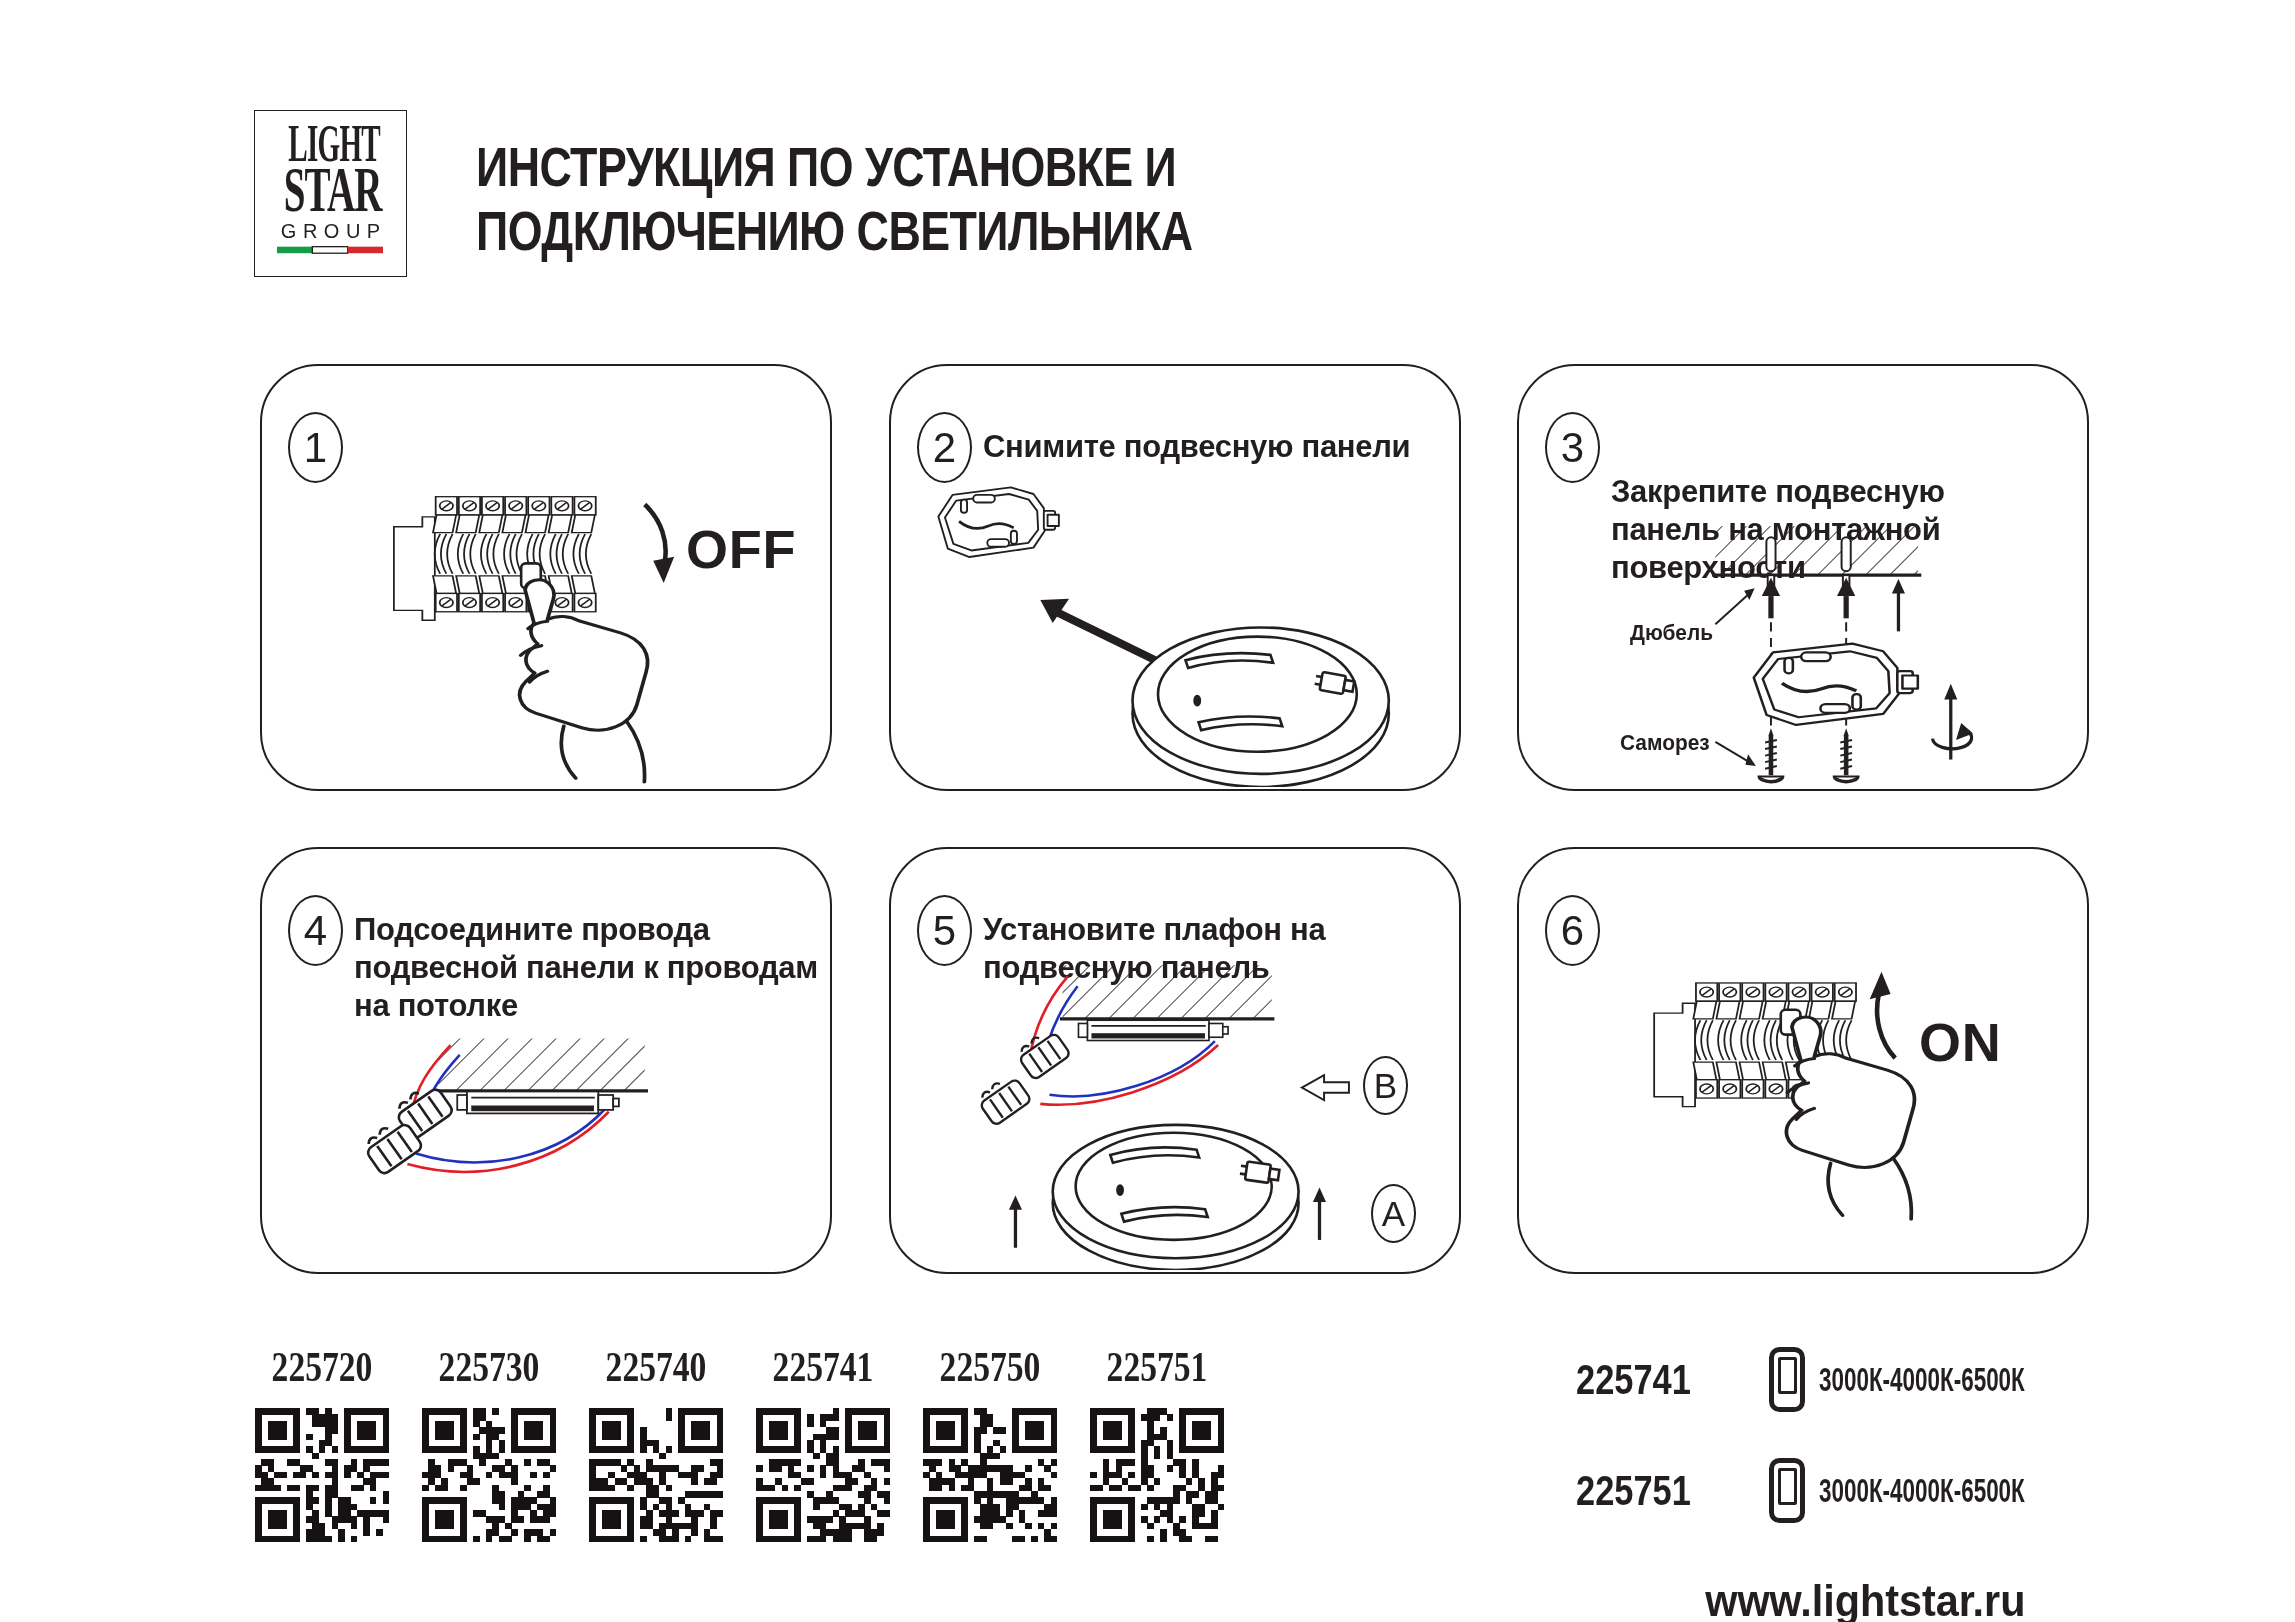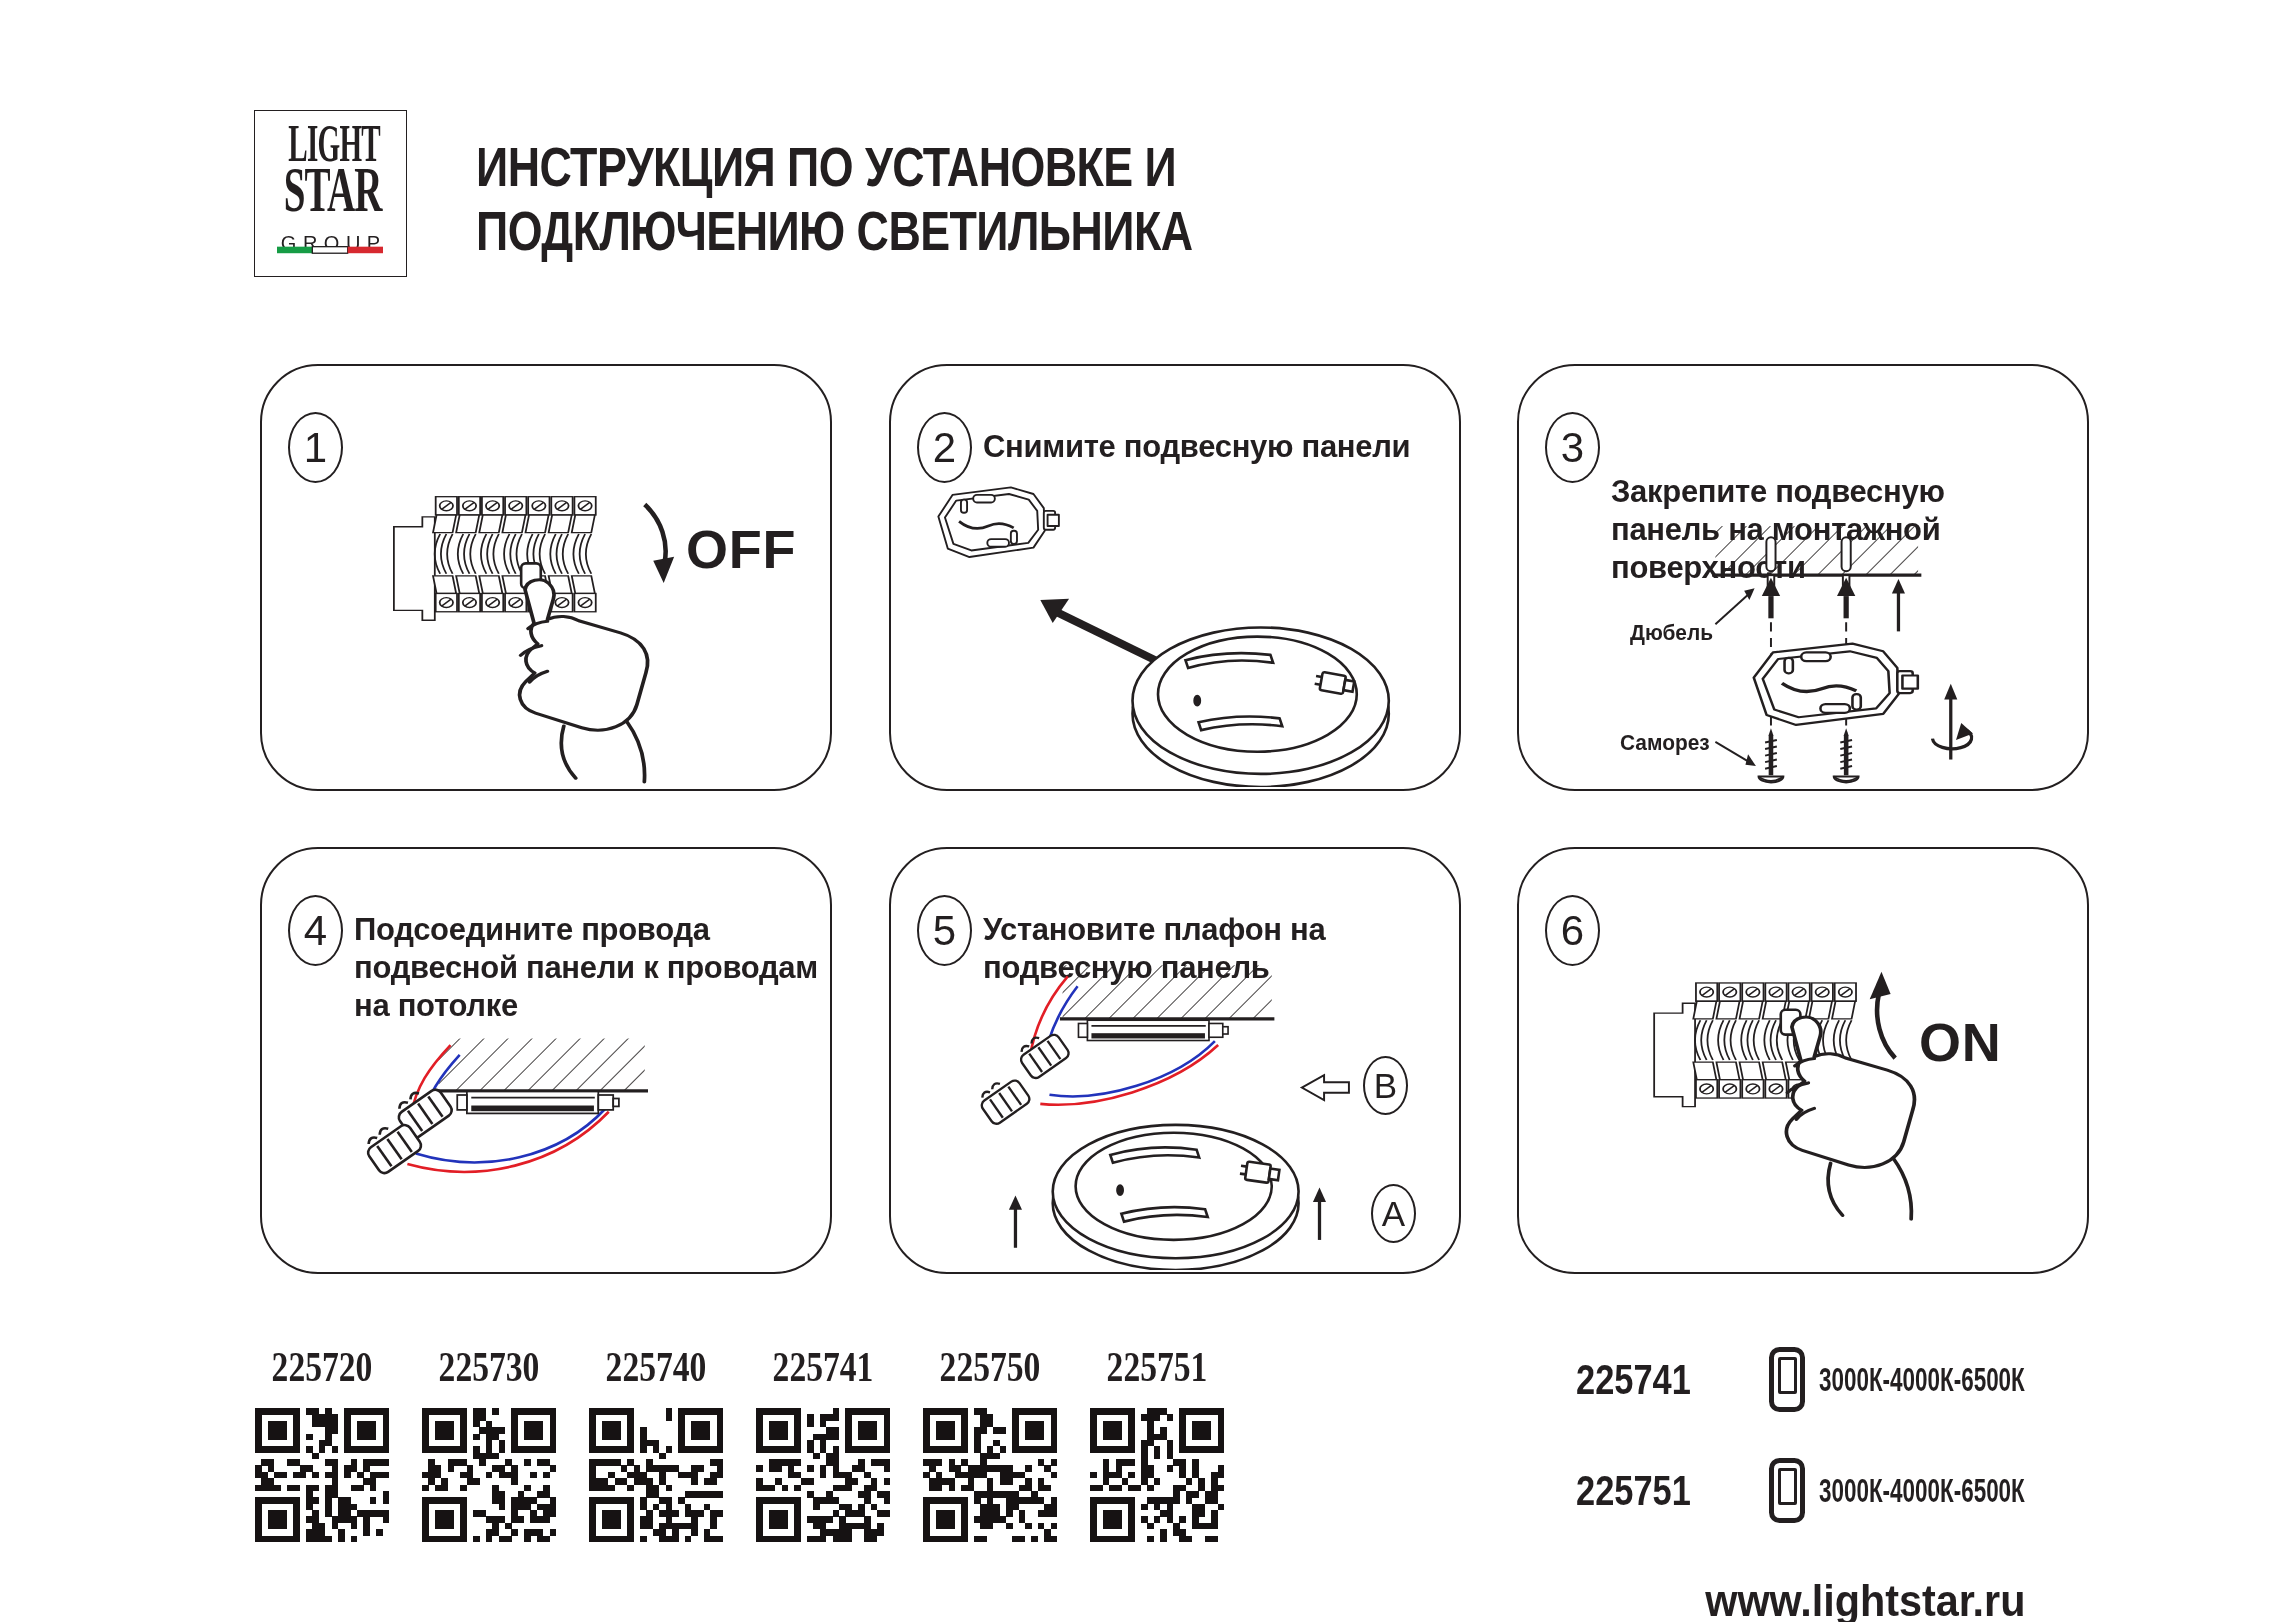--- a/index.html
+++ b/index.html
@@ -6,21 +6,21 @@
   html,body{margin:0;padding:0;background:#fff;}
   body{width:2295px;height:1623px;position:relative;overflow:hidden;
        font-family:"Liberation Sans",sans-serif;color:var(--ink);}
   .abs{position:absolute;}
   
   .logo-box{left:254px;top:110px;width:151px;height:165px;border:1.3px solid var(--ink);text-align:center;}
   .logo-light{left:0;top:11.8px;width:100%;font-family:"Liberation Serif",serif;font-weight:bold;
               font-size:52px;line-height:42px;transform:scaleX(.56);transform-origin:center;letter-spacing:-1.3px;}
   .logo-star{left:0;top:54px;width:100%;font-family:"Liberation Serif",serif;font-weight:bold;
              font-size:63px;line-height:51px;transform:scaleX(.62);transform-origin:center;letter-spacing:-1.3px;}
-  .logo-group{left:0;top:109px;width:100%;font-size:20px;letter-spacing:6.5px;text-indent:6.5px;line-height:22px;margin-top:12px;}
+  .logo-group{left:0;top:109px;width:100%;font-size:20px;letter-spacing:6.5px;text-indent:6.5px;line-height:22px;}
   .logo-flag{left:22px;top:135px;}
   .title{left:476px;top:135px;font-size:56px;font-weight:bold;line-height:64px;letter-spacing:-0.7px;
          transform:scaleX(.8);transform-origin:left top;white-space:nowrap;}
   .series-wrap{left:1564px;top:145px;width:458px;text-align:center;}
   .series{font-size:35px;font-weight:bold;transform:scaleX(.95);transform-origin:center;display:inline-block;white-space:nowrap;}
   .articles{font-size:48px;font-weight:bold;margin-top:9.2px;transform:scaleX(.88);transform-origin:center;display:inline-block;white-space:nowrap;}
   
   .panel{width:568px;height:423px;border:2px solid var(--ink);border-radius:58px;background:#fff;}
   .p1{left:260px;top:364px;} .p2{left:889px;top:364px;} .p3{left:1517px;top:364px;}
   .p4{left:260px;top:847px;} .p5{left:889px;top:847px;} .p6{left:1517px;top:847px;}

